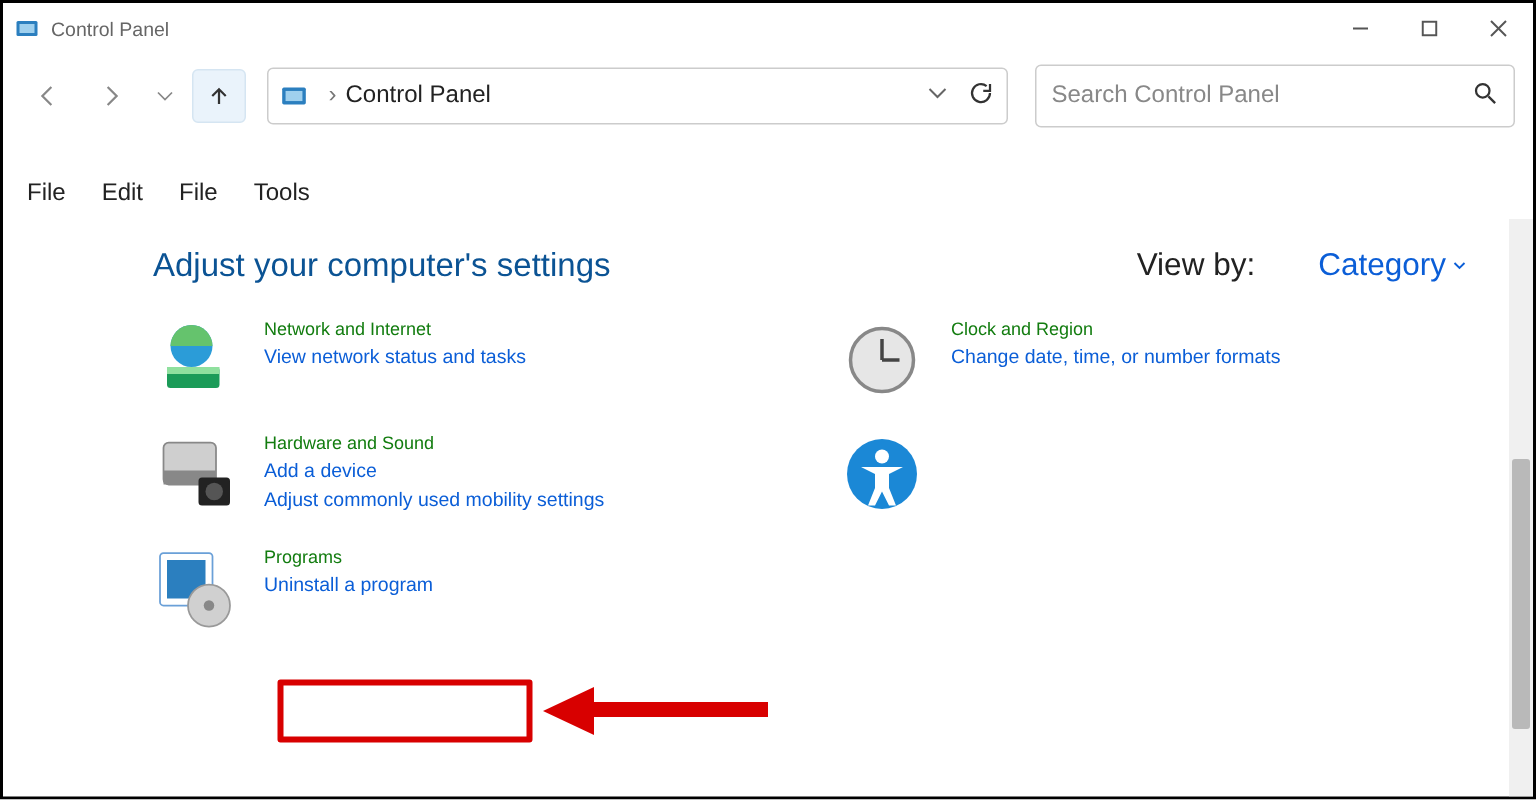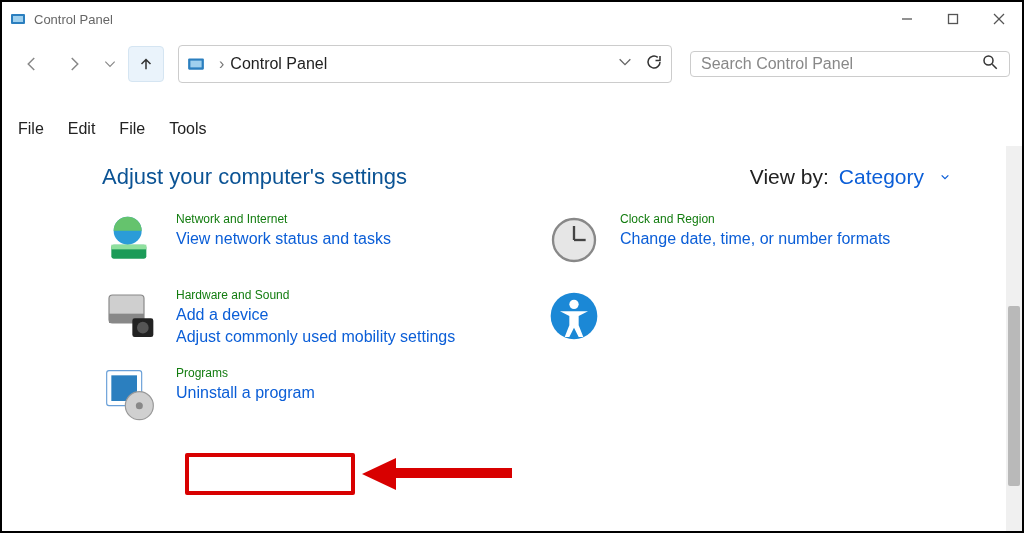--- a/index.html
+++ b/index.html
@@ -29,55 +29,55 @@
   }
   .nav-btn.active { background:#eaf3fb; color:#222; border:1px solid #d5e5f2;}
   .addr-box {
     flex: 1; height: 38px; border: 1px solid #ccc; border-radius: 4px; display: flex; align-items: center; padding: 0 8px; margin-left:8px;
   }
   .addr-icon { width:18px; height:18px; margin-right:8px; }
   .addr-text { font-size: 16px; color:#222; }
   .addr-caret { margin: 0 6px; color:#777; font-size:16px;}
   .addr-right { margin-left:auto; display:flex; align-items:center; gap:12px; color:#555;}
   .search-box {
-    width: 320px; height: 26px; border:1px solid #ccc; border-radius:4px; display:flex; align-items:center; padding:0 10px; margin-left:12px;
+    width: 320px; height: 42px; border:1px solid #ccc; border-radius:4px; display:flex; align-items:center; padding:0 10px; margin-left:12px;
   }
   .search-input { flex:1; border:none; outline:none; font-size:16px; color:#222; }
   .search-input::placeholder{ color:#888;}
   .search-icon { color:#444; }
   
   .menubar {
     height: 34px; display:flex; align-items:center; gap:4px; padding:0 6px;
     font-size:16px; color:#222;margin-top:20px;
   }
   .menuitem { padding:4px 10px; }
   
   .content {
     flex:1; display:flex; overflow:hidden;
   }
   .content-inner {
-    flex:1; padding: 18px 56px 0 100px; overflow:auto;
+    flex:1; padding: 18px 28px 0 100px; overflow:auto;
   }
   .heading-row { display:flex; align-items:center; justify-content:space-between; margin-bottom:22px;}
   .page-heading { font-size:22px; color:#0b5394; font-weight:400;}
   .viewby { font-size:21px; display:flex; gap:10px; align-items:center;}
   .viewby-label { color:#222;}
-  .viewby-value { color:#0b5ed7; display:flex; align-items:center; gap:16px;}
+  .viewby-value { color:#0b5ed7; display:flex; align-items:center; gap:4px;margin-left:32px;}
   .categories {
     display:grid; grid-template-columns: 1fr 1fr; column-gap: 40px; row-gap: 20px;
   }
   .cat {
     display:flex; gap:18px; align-items:flex-start;
   }
   .cat-icon {
     width:56px; height:56px; flex-shrink:0; display:flex; align-items:center; justify-content:center;
   }
   .cat-body { display:flex; flex-direction:column; gap:4px;}
   .cat-title { font-size:12px; color:#127c0f; font-weight:400;}
-  .cat-link { font-size:16px; color:#0b5ed7; font-weight:400;}
+  .cat-link { font-size:13px; color:#0b5ed7; font-weight:400;}
   
   .fake-scrollbar { width:16px; background:#f0f0f0; display:flex; flex-direction:column;}
   .fake-scroll-track{ flex:1; position:relative;}
   .fake-scroll-thumb{ position:absolute; left:2px; right:2px; top:160px; height:180px; background:#b9b9b9; border-radius:2px;}
   
   .highlight-box {
     position:absolute; border:4px solid #d80000; border-radius:2px; pointer-events:none;
   }
   .arrow-wrap { position:absolute; width:150px; height:30px; }
   .arrow-line { position:absolute; left:30px; right:0; top:10px; height:10px; background:#d80000;}

